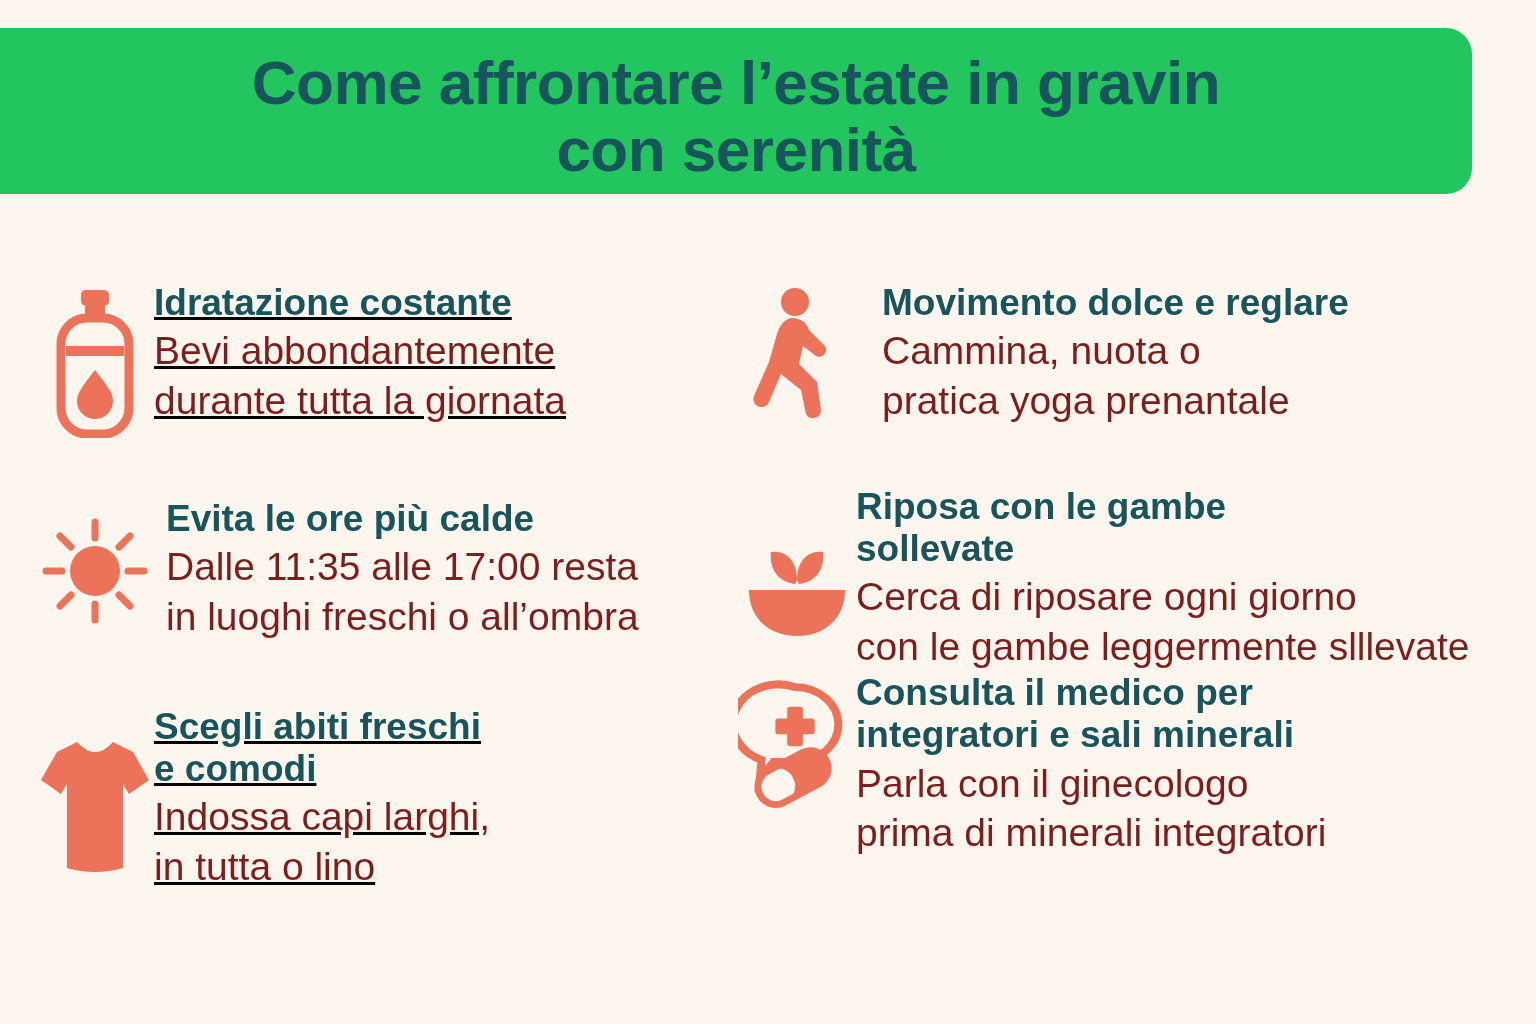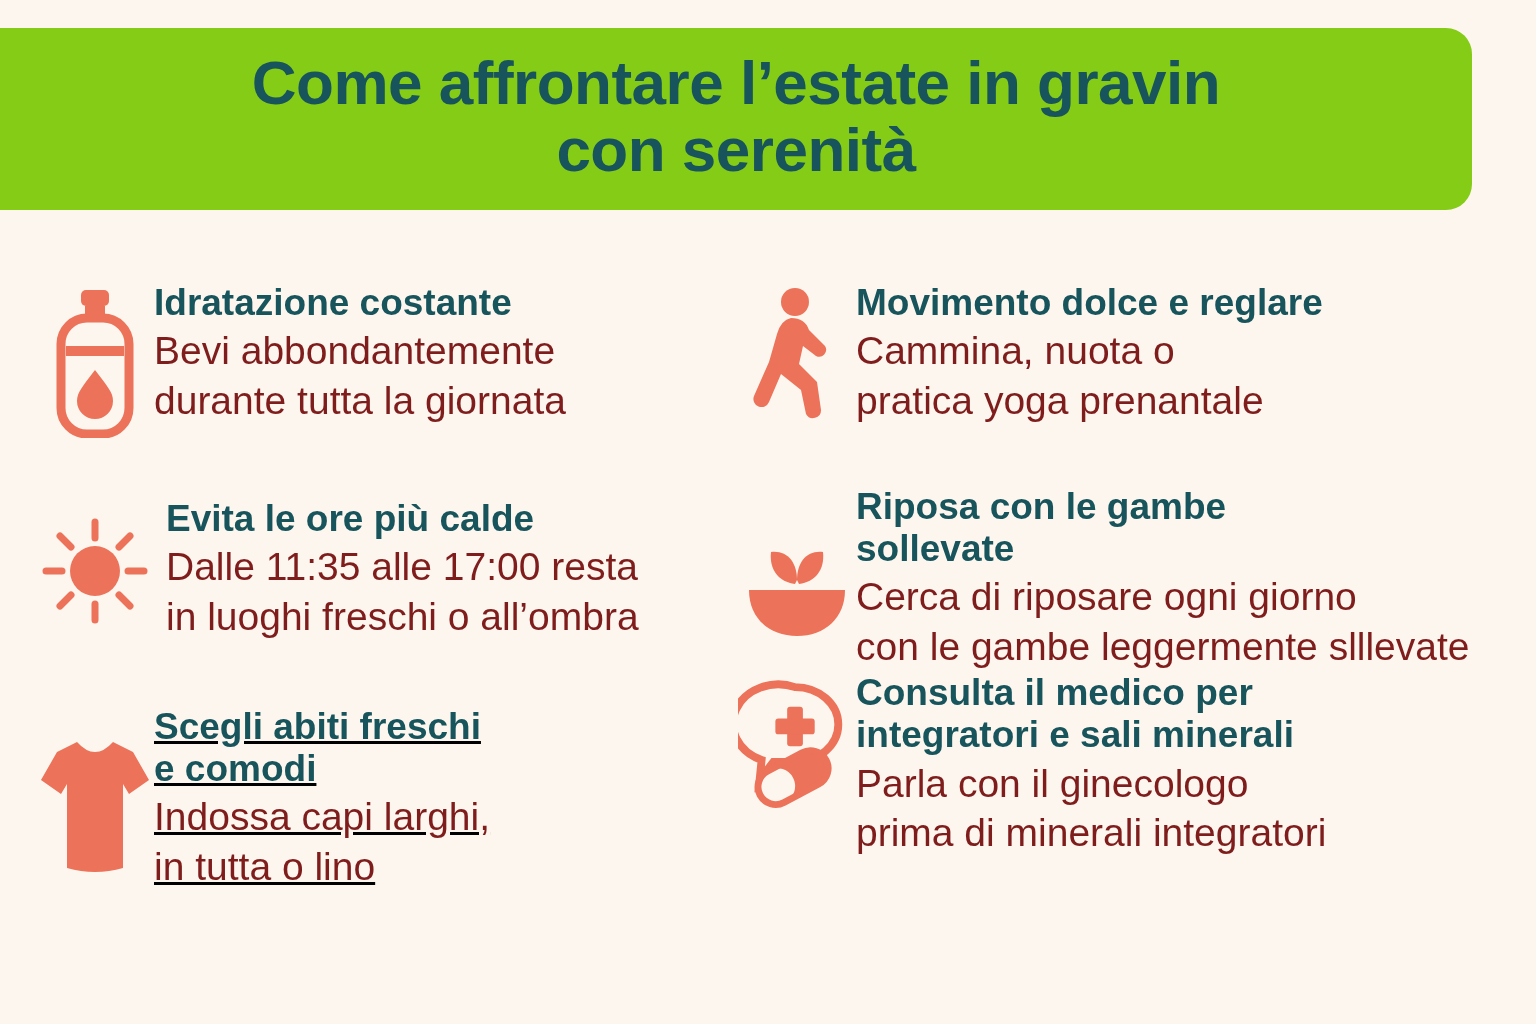--- a/index.html
+++ b/index.html
@@ -19,23 +19,23 @@
     height: 1024px;
     background: #fdf6ee;
     box-sizing: border-box;
   }
   
   .header-band {
     position: absolute;
     left: 0;
     top: 28px;
     width: 1472px;
-    padding: 22px 40px 26px 40px;
+    padding: 22px 40px 10px 40px;
     box-sizing: border-box;
-    background: #84cc16;
+    background: #22c55e;
     border-top-right-radius: 26px;
     border-bottom-right-radius: 26px;
     text-align: center;
   }
   .header-title {
     color: #17545c;
     font-weight: bold;
     font-size: 62px;
     line-height: 1.08;
     letter-spacing: -0.5px;
@@ -87,25 +87,25 @@
     margin: 0 0 2px 0;
   }
   .tip-desc {
     color: #7f1d1d;
     font-size: 39px;
     line-height: 1.28;
     white-space: pre-line;
     margin: 0;
   }
   
-  .tip.l1 { margin-top: 0px; }
+  .tip.l1 { margin-top: 0px; text-decoration: underline; }
   .tip.l2 { margin-top: 60px; gap: 12px; }
   .tip.l3 { margin-top: 64px; text-decoration: underline; }
 
-  .tip.r1 { margin-top: 0px; }
+  .tip.r1 { margin-top: 0px; gap: 26px; }
   .tip.r2 { margin-top: 60px; }
   .tip.r3 { }
 
   .tip.r1 .tip-icon { padding-top: 4px; }
   .tip.r2 .tip-icon { padding-top: 46px; }
   .tip.r3 .tip-icon { padding-top: 8px; }
   .tip.l2 .tip-icon { padding-top: 18px; }
   .tip.l3 .tip-icon { padding-top: 30px; }
 
   svg { display: block; }

